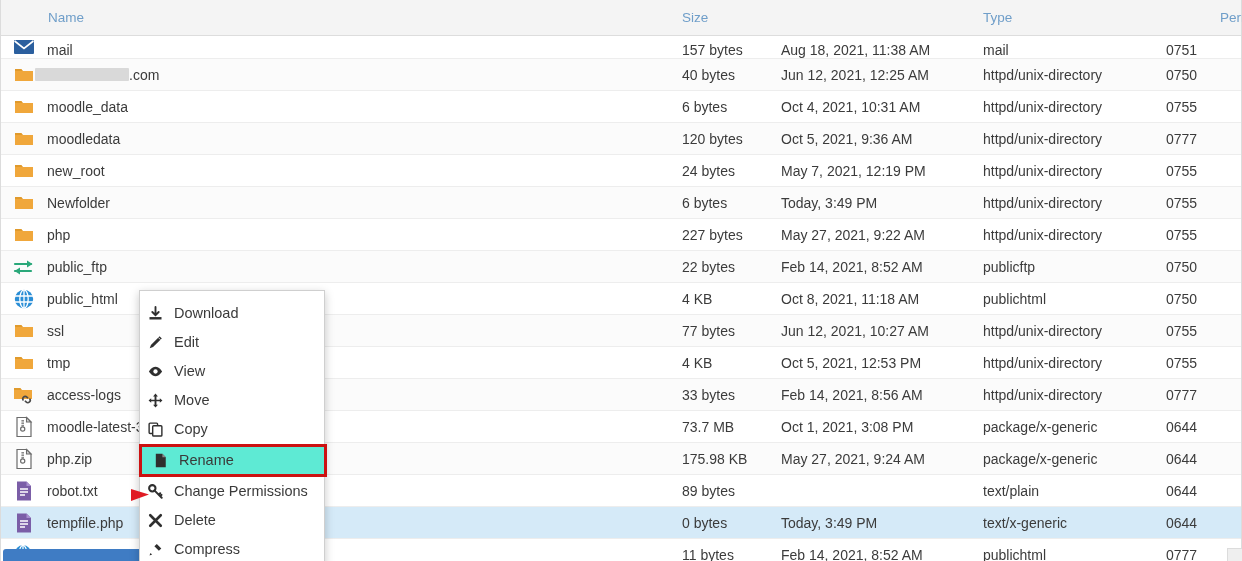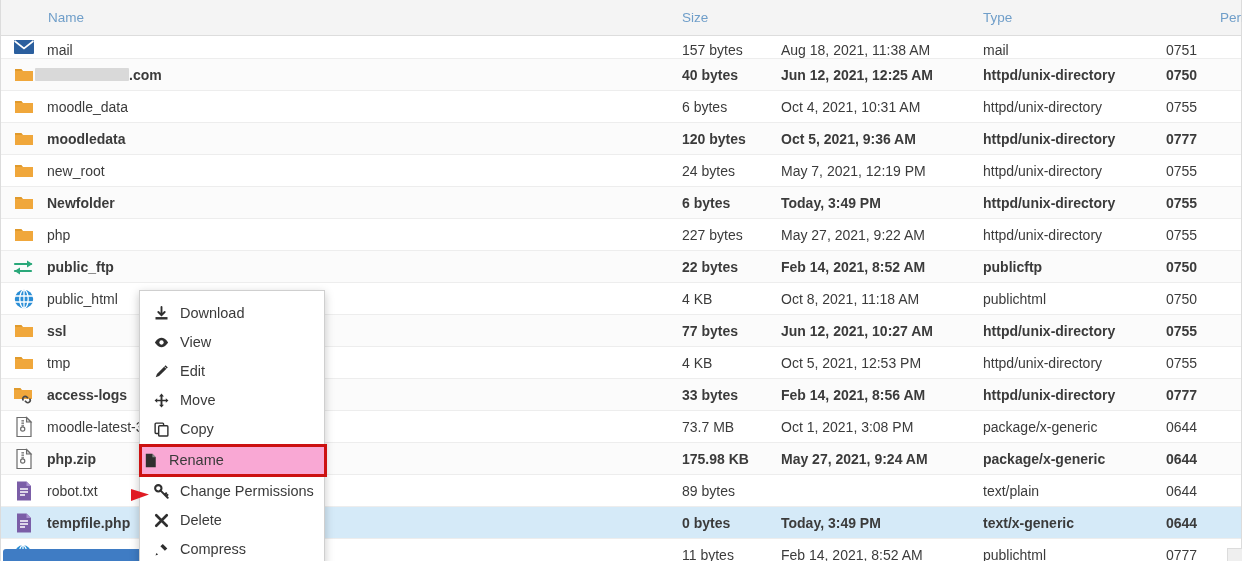--- a/index.html
+++ b/index.html
@@ -38,21 +38,21 @@
   .th-perm{left:1219px;}
 
   .rows{position:relative;}
   .row{
     position:relative;
     height:31px;
     border-bottom:1px solid #ededed;
     background:#ffffff;
     white-space:nowrap;
   }
-  .row.alt{background:#fbfbfb;font-weight:bold;}
+  .row.alt{background:#fbfbfb;}
   .row.selected{background:#d5eaf8;}
   .row.clipped{height:22px;}
   .cell{
     position:absolute; top:0; height:100%;
     display:flex; align-items:center;
     font-size:14px; color:#3b3b3b;
     white-space:nowrap;
   }
   .c-name{left:12px;}
   .c-size{left:681px;}
@@ -77,35 +77,35 @@
     background:#ffffff;
     border:1px solid #cfcfcf;
     box-shadow:0 3px 9px rgba(0,0,0,.22);
     padding:8px 0 2px 0;
     box-sizing:border-box;
     z-index:40;
   }
   .mi{
     position:relative;
     height:29px; line-height:29px;
-    padding-left:14px;
+    padding-left:8px;
     font-size:14.5px; color:#3a3a3a;
     display:flex; align-items:center;
     box-sizing:border-box;
     white-space:nowrap;
   }
   .mi .mico{width:20px;flex:0 0 20px;display:flex;align-items:center;justify-content:flex-start;}
   .mi .mlabel{margin-left:6px;}
   .mi.highlight{
-    background:#f9a8d4;
+    background:#5eead4;
     border:3px solid #cc1111;
     height:33px; line-height:27px;
     margin:0 -1px;
     width:188px;
-    padding-left:1px;
+    padding-left:11px;
   }
 
   
   #red-arrow{
     position:absolute; left:104px; top:484px; width:46px; height:20px; z-index:45;
   }
 
   
   #status-bar{
     position:absolute; left:3px; top:549px; width:212px; height:12px;
@@ -434,34 +434,34 @@
         <svg width="15" height="15" viewBox="0 0 16 16">
           <path d="M8 1v7.2M4.6 6.4 8 9.8l3.4-3.4" fill="none" stroke="#2f2f2f" stroke-width="2" stroke-linecap="round"></path>
           <rect x="1.6" y="11.8" width="12.8" height="2.6" fill="#2f2f2f"></rect>
         </svg>
       </span>
       <span class="mlabel">Download</span>
     </div>
     <div class="mi">
       <span class="mico">
         <svg width="15" height="15" viewBox="0 0 16 16">
+          <path d="M12.4 1.3 14.7 3.6 5.4 12.9 1.8 14.2l1.3-3.6z" fill="#2f2f2f"></path>
+          <path d="M11 2.7 13.3 5" stroke="#ffffff" stroke-width="0.9"></path>
+        </svg>
+      </span>
+      <span class="mlabel">Edit</span>
+    </div>
+    <div class="mi">
+      <span class="mico">
+        <svg width="15" height="15" viewBox="0 0 16 16">
           <path d="M8 3C3.8 3 1 8 1 8s2.8 5 7 5 7-5 7-5-2.8-5-7-5z" fill="#2f2f2f"></path>
           <circle cx="8" cy="8" r="2.3" fill="#ffffff"></circle>
         </svg>
       </span>
       <span class="mlabel">View</span>
-    </div>
-    <div class="mi">
-      <span class="mico">
-        <svg width="15" height="15" viewBox="0 0 16 16">
-          <path d="M12.4 1.3 14.7 3.6 5.4 12.9 1.8 14.2l1.3-3.6z" fill="#2f2f2f"></path>
-          <path d="M11 2.7 13.3 5" stroke="#ffffff" stroke-width="0.9"></path>
-        </svg>
-      </span>
-      <span class="mlabel">Edit</span>
     </div>
     <div class="mi">
       <span class="mico">
         <svg width="15" height="15" viewBox="0 0 16 16">
           <path d="M8 0.6 10.6 3.6H9v3.6h3.6V5.6L15.4 8l-2.8 2.4V8.8H9v3.6h1.6L8 15.4 5.4 12.4H7V8.8H3.4v1.6L0.6 8l2.8-2.4v1.6H7V3.6H5.4z" fill="#2f2f2f"></path>
         </svg>
       </span>
       <span class="mlabel">Move</span>
     </div>
     <div class="mi">

